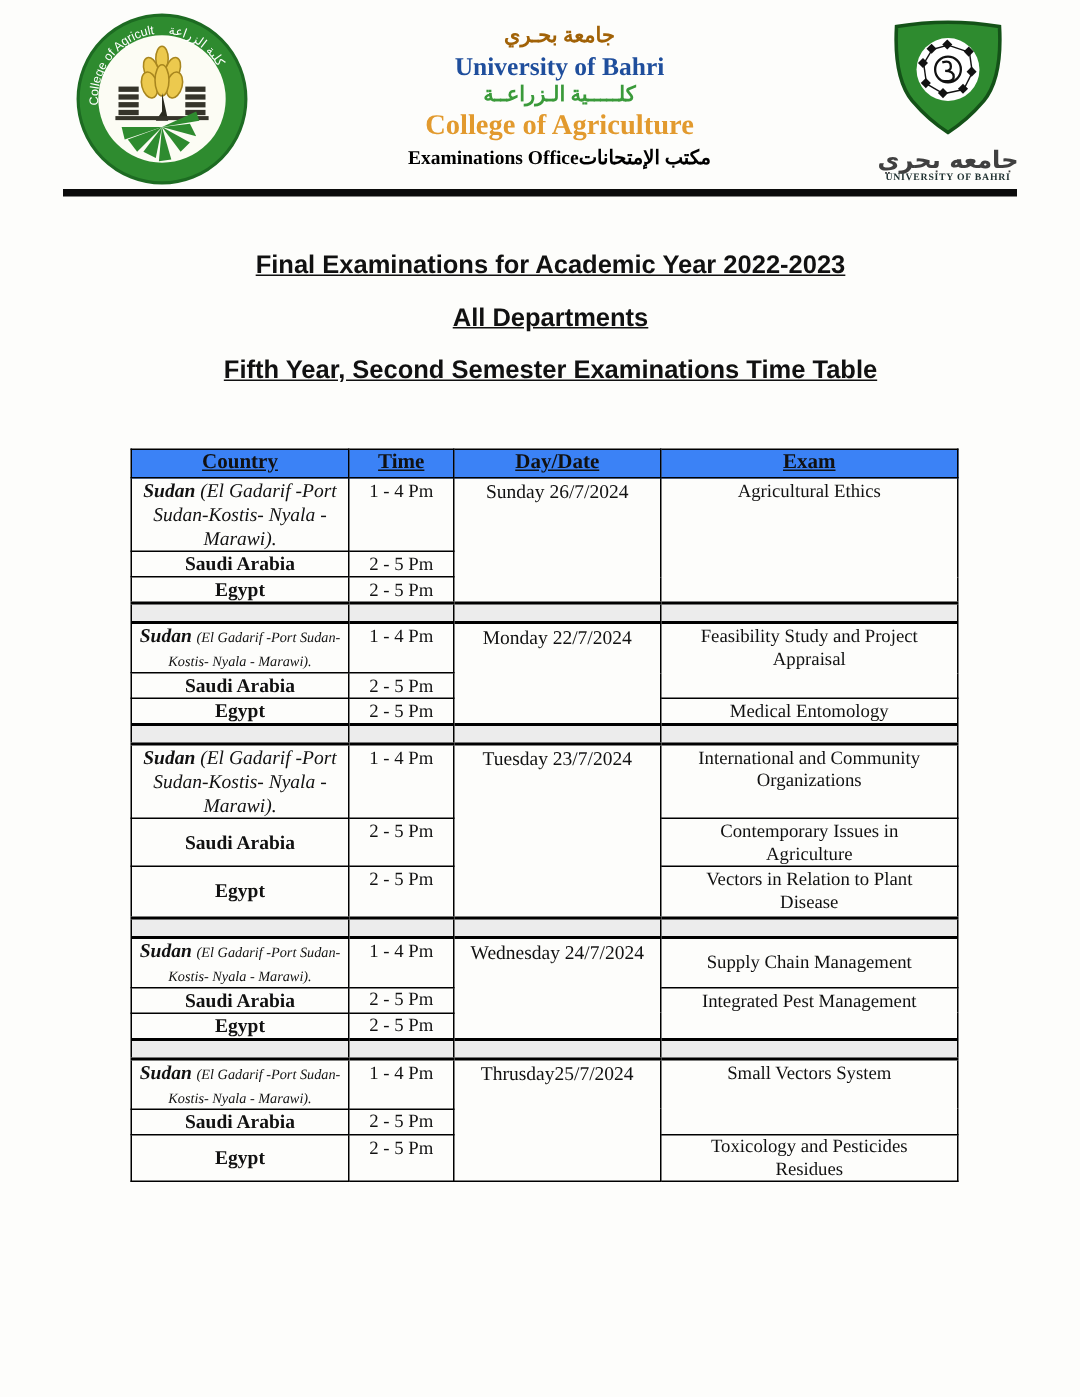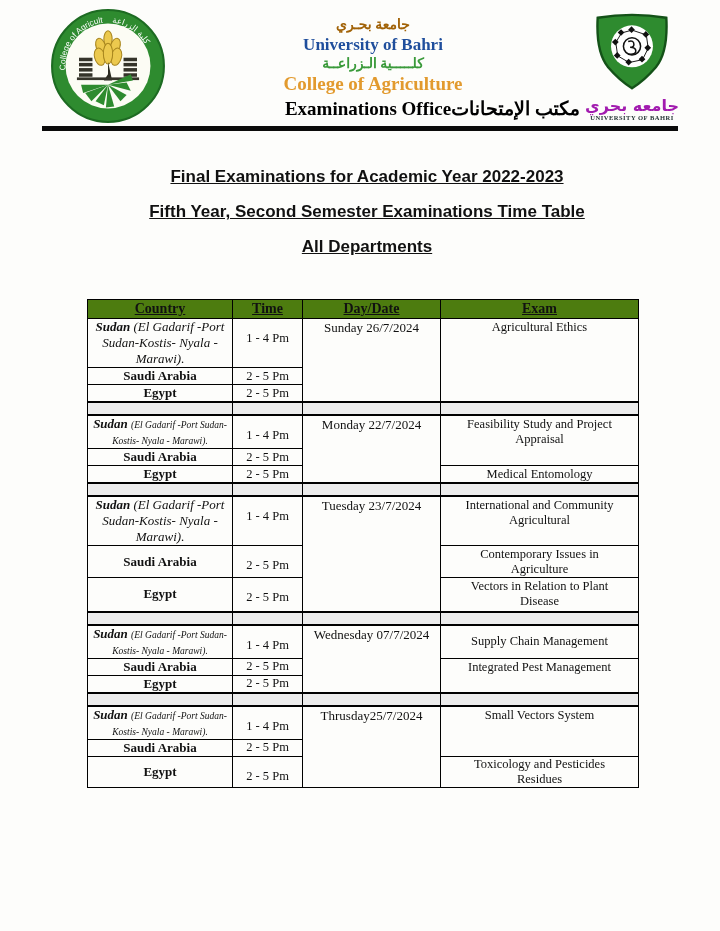--- a/index.html
+++ b/index.html
@@ -7,50 +7,50 @@
               font-family:"Liberation Serif", serif; color:#111; }
 
   
   .header { display:flex; align-items:flex-start; padding:8px 36px 0 50px; }
   .logo-left { width:116px; height:114px; flex:0 0 auto; }
   .center-text { flex:1; text-align:center; padding-top:8px; line-height:1.25; }
   .ar-univ    { font-size:14px; font-weight:bold; color:#a16207; }
   .en-univ    { font-size:17px; font-weight:bold; color:#1f4e9c; }
   .ar-college { font-size:14px; font-weight:bold; color:#3a9a3a; }
   .en-college { font-size:19px; font-weight:bold; color:#e29a2e; }
-  .office-line{ font-size:19px; font-weight:bold; color:#000; margin-top:1px;text-align:right; }
+  .office-line{ font-size:13px; font-weight:bold; color:#000; margin-top:1px; }
   .logo-right { width:104px; flex:0 0 auto; text-align:center; padding-top:4px; }
   .logo-right svg { width:88px; height:82px; }
-  .callig { font-size:16px; font-weight:bold; color:#a21caf; line-height:1;
+  .callig { font-size:16px; font-weight:bold; color:#404040; line-height:1;
             font-family:"DejaVu Sans", sans-serif; }
   .univ-caption { font-size:6.5px; font-weight:bold; letter-spacing:.5px;
                   color:#233; font-family:"Liberation Serif", serif; }
 
   .thick-rule { height:5px; background:#0b0b0b; margin:4px 42px 0 42px; }
 
   
   .titles { margin-top:36px; text-align:center;
             font-family:"Liberation Sans", sans-serif; }
   .titles div { font-size:17px; font-weight:bold; text-decoration:underline;
                 margin-bottom:15px;margin-left:14px; }
 
   
   table { border-collapse:collapse; width:551px; margin:42px 0 0 87px;
           table-layout:fixed; }
   col.c1{width:145px;} col.c2{width:70px;} col.c3{width:138px;} col.c4{width:198px;}
   th, td { border:1px solid #000; }
-  th { background:#4d7c0f; font-size:14px; height:19px; font-family:"Liberation Serif", serif; }
+  th { background:#3b82f6; font-size:14px; height:19px; font-family:"Liberation Serif", serif; }
   th span { text-decoration:underline; }
   td { font-size:12.5px; }
   td.country { font-weight:bold; font-size:13px; text-align:center; padding:0 2px; }
   td.sudan   { vertical-align:top;font-style:italic; }
   td.sudan .detail { font-weight:normal; }
   td.sudan-sm .detail { font-weight:normal; font-size:9.5px; }
   td.time { text-align:center; padding:0 1px; }
-  td.t-top { vertical-align:top; padding-top:12px;font-family:Liberation Serif, serif; }
+  td.t-top { vertical-align:top; padding-top:1px;font-family:Liberation Serif, serif; }
   td.date { text-align:center; vertical-align:top; padding:1px 10px 0 10px; font-size:13px; }
   td.exam { text-align:center; padding:0 14px; }
   td.e-top { vertical-align:top; padding-top:1px; }
   tr.spacer td { height:13px; background:#ececec;
                  border-top:2px solid #000; border-bottom:2px solid #000; }
   td.h48 { height:48px; } td.h28 { height:28px; } td.h16 { height:17px; }
   td.h32 { height:32px; } td.h34 { height:34px; } td.h30 { height:30px; }
 </style>
 </head>
 <body>
@@ -139,22 +139,22 @@
     </svg>
     <div class="callig">جامعه بحري</div>
     <div class="univ-caption">UNIVERSITY OF BAHRI</div>
   </div>
 </div>
 
 <div class="thick-rule"></div>
 
 <div class="titles">
   <div>Final Examinations for Academic Year 2022-2023</div>
+  <div>All Departments</div>
   <div>Fifth Year, Second Semester Examinations Time Table</div>
-  <div>All Departments</div>
 </div>
 
 <table>
   <colgroup>
       <col class="c1">
       <col class="c2">
       <col class="c3">
       <col class="c4">
     </colgroup>
 
@@ -206,21 +206,21 @@
         <td></td>
         <td></td>
         <td></td>
         <td></td>
       </tr>
 
   <tr>
     <td class="country sudan h48"><span>Sudan</span> <span class="detail">(El Gadarif -Port Sudan-Kostis- Nyala - Marawi).</span></td>
     <td class="time t-top">1 - 4 Pm</td>
     <td class="date" rowspan="3">Tuesday 23/7/2024</td>
-    <td class="exam e-top">International and Community Agricultural</td>
+    <td class="exam e-top">International and Community Organizations</td>
   </tr>
   <tr>
     <td class="country h32">Saudi Arabia</td>
     <td class="time t-top">2 - 5 Pm</td>
     <td class="exam">Contemporary Issues in Agriculture</td>
   </tr>
   <tr>
     <td class="country h34">Egypt</td>
     <td class="time t-top">2 - 5 Pm</td>
     <td class="exam">Vectors in Relation to Plant Disease</td>
@@ -228,21 +228,21 @@
   <tr class="spacer">
         <td></td>
         <td></td>
         <td></td>
         <td></td>
       </tr>
 
   <tr>
     <td class="country sudan sudan-sm h28"><span>Sudan</span> <span class="detail">(El Gadarif -Port Sudan-Kostis- Nyala - Marawi).</span></td>
     <td class="time t-top">1 - 4 Pm</td>
-    <td class="date" rowspan="3">Wednesday 07/7/2024</td>
+    <td class="date" rowspan="3">Wednesday 24/7/2024</td>
     <td class="exam">Supply Chain Management</td>
   </tr>
   <tr>
     <td class="country h16">Saudi Arabia</td>
     <td class="time">2 - 5 Pm</td>
     <td class="exam e-top" rowspan="2">Integrated Pest Management</td>
   </tr>
   <tr>
     <td class="country h16">Egypt</td>
     <td class="time">2 - 5 Pm</td>

